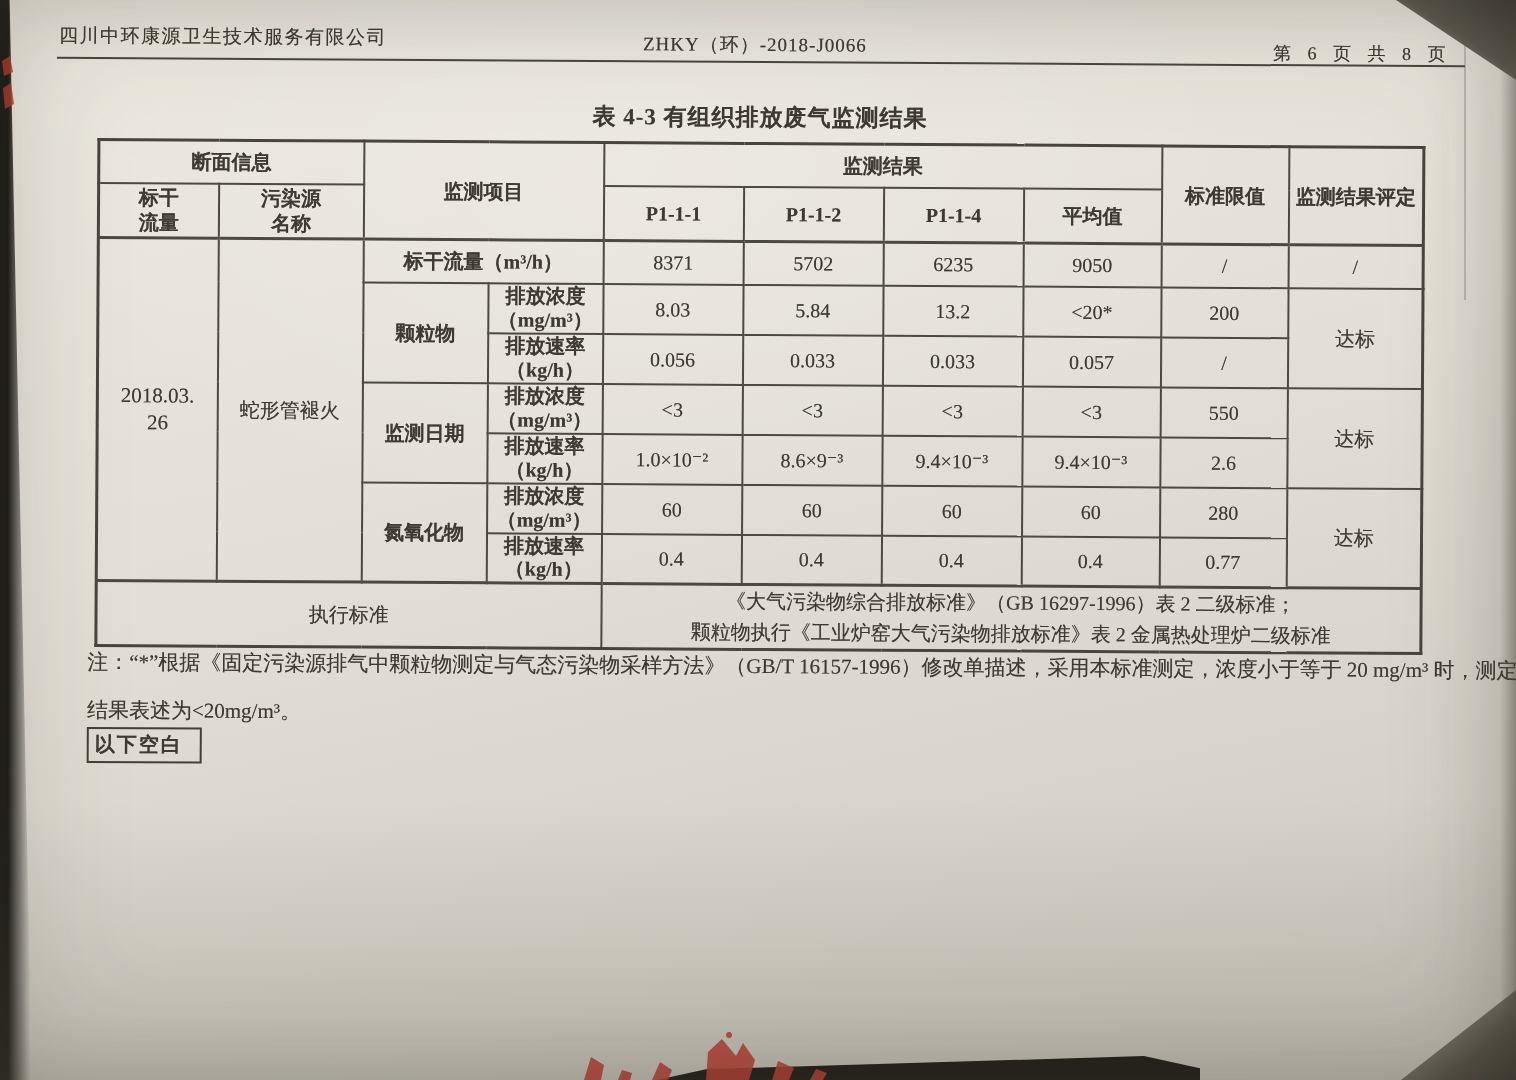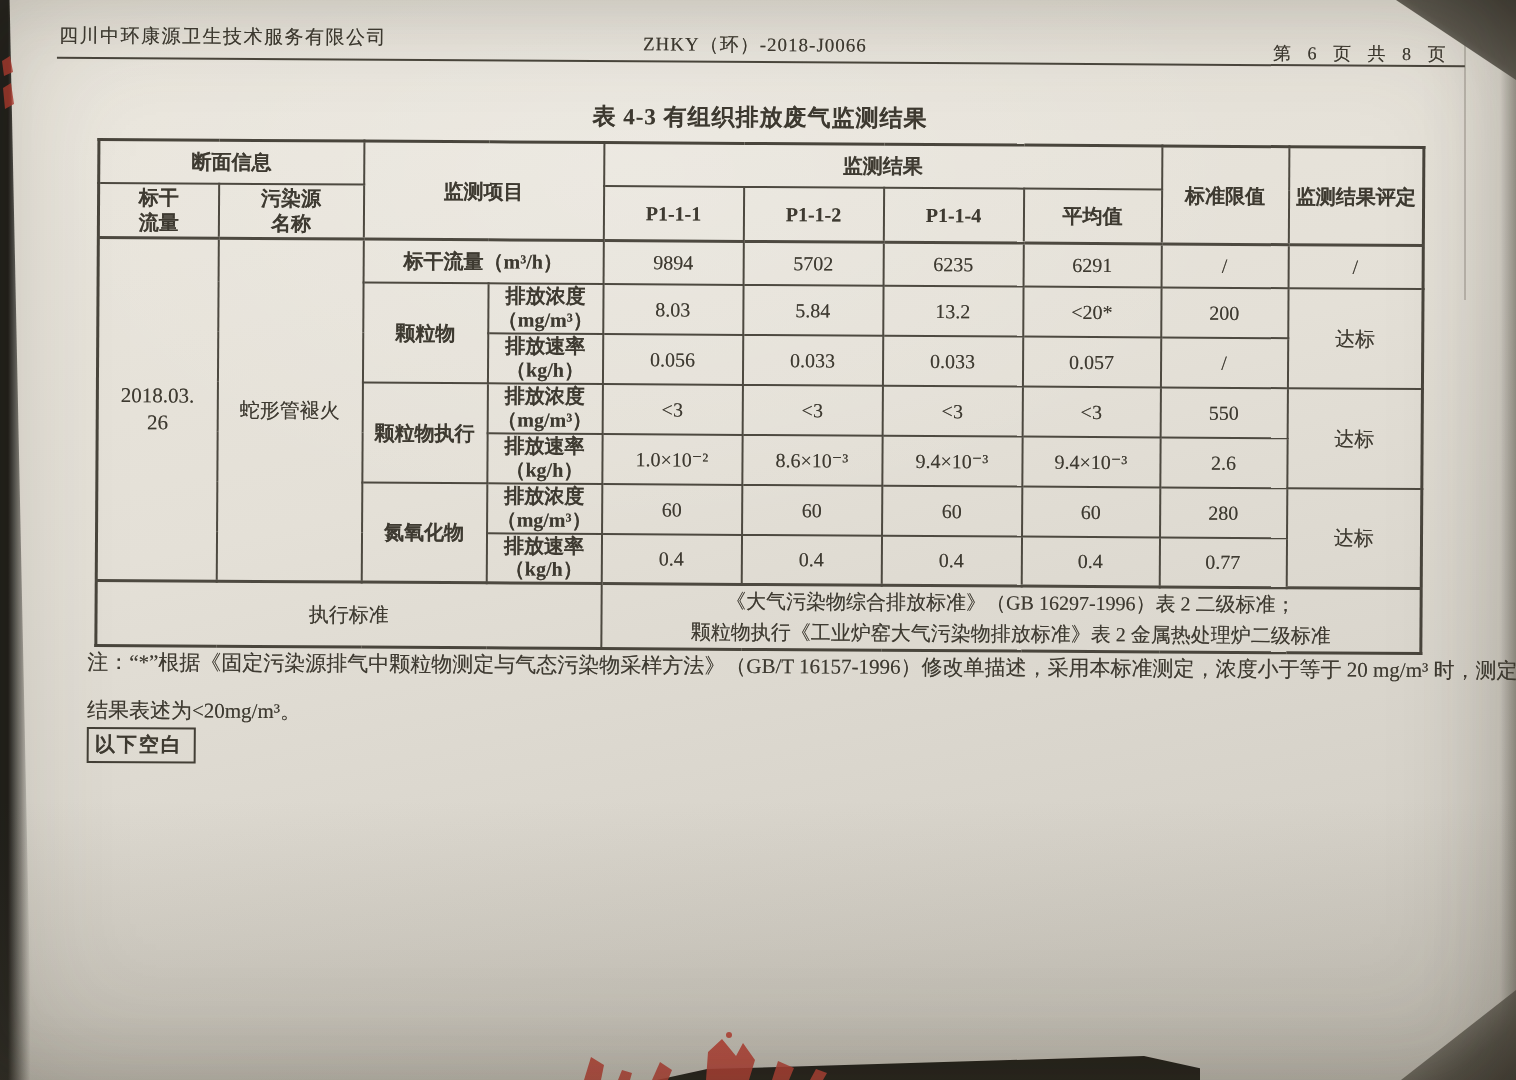--- a/index.html
+++ b/index.html
@@ -38,21 +38,21 @@
   .wrap2{display:inline-block;width:2.3em;line-height:1.25;}
   .wrap3{display:inline-block;width:3.3em;line-height:1.25;}
   .bold{font-weight:bold;}
   .two-line div{line-height:1.18;}
   .datecell div{line-height:1.3;font-size:21px;}
   .std-lines div{line-height:1.55;font-size:20px;}
 
   .note-line{position:absolute;left:88px;width:1360px;font-size:21px;white-space:nowrap;}
   .n1{top:652px;}
   .n2{top:700px;}
-  .blank-box{position:absolute;left:88px;top:731px;border:2px solid #433f36;padding:2px 11px 3px 6px;font-size:20px;font-weight:bold;letter-spacing:2px;}
+  .blank-box{position:absolute;left:88px;top:731px;border:2px solid #433f36;padding:2px 17px 3px 6px;font-size:20px;font-weight:bold;letter-spacing:2px;}
 
   
   .edge-left{position:absolute;left:0;top:0;width:32px;height:1080px;
     background:linear-gradient(to right,#1d1c18 25%,rgba(29,28,24,0) 95%);
     clip-path:polygon(0 0,30% 0,100% 100%,0 100%);}
   .edge-right{position:absolute;right:0;top:0;width:16px;height:100%;
     background:linear-gradient(to left,rgba(62,58,48,.38),transparent);}
   .corner-tr{position:absolute;right:0;top:0;width:120px;height:80px;
     background:linear-gradient(to top right,rgba(86,81,71,.1),#5b574e 55%,#3d3a32);
     clip-path:polygon(0 0,100% 0,100% 100%);}
@@ -108,24 +108,24 @@
         <th>P1-1-4</th>
         <th>平均值</th>
       </tr>
       <tr class="r-flow">
         <td rowspan="7" class="datecell thick-top">
           <div>2018.03.</div>
           <div>26</div>
         </td>
         <td rowspan="7" class="thick-top">蛇形管褪火</td>
         <td colspan="2" class="bold thick-top">标干流量（m³/h）</td>
-        <td class="thick-top">9894</td>
+        <td class="thick-top">8371</td>
         <td class="thick-top">5702</td>
         <td class="thick-top">6235</td>
-        <td class="thick-top">6291</td>
+        <td class="thick-top">9050</td>
         <td class="thick-top">/</td>
         <td class="thick-top">/</td>
       </tr>
       <tr class="r-data">
         <td rowspan="2" class="bold">颗粒物</td>
         <td class="bold two-line">
           <div>排放浓度</div>
           <div>（mg/m³）</div>
         </td>
         <td>8.03</td>
@@ -140,39 +140,39 @@
           <div>排放速率</div>
           <div>（kg/h）</div>
         </td>
         <td>0.056</td>
         <td>0.033</td>
         <td>0.033</td>
         <td>0.057</td>
         <td>/</td>
       </tr>
       <tr class="r-data">
-        <td rowspan="2" class="bold">颗粒物执行</td>
+        <td rowspan="2" class="bold">监测日期</td>
         <td class="bold two-line">
           <div>排放浓度</div>
           <div>（mg/m³）</div>
         </td>
         <td>&lt;3</td>
         <td>&lt;3</td>
         <td>&lt;3</td>
         <td>&lt;3</td>
         <td>550</td>
         <td rowspan="2">达标</td>
       </tr>
       <tr class="r-data">
         <td class="bold two-line">
           <div>排放速率</div>
           <div>（kg/h）</div>
         </td>
         <td>1.0×10⁻²</td>
-        <td>8.6×10⁻³</td>
+        <td>8.6×9⁻³</td>
         <td>9.4×10⁻³</td>
         <td>9.4×10⁻³</td>
         <td>2.6</td>
       </tr>
       <tr class="r-data">
         <td rowspan="2" class="bold">氮氧化物</td>
         <td class="bold two-line">
           <div>排放浓度</div>
           <div>（mg/m³）</div>
         </td>

